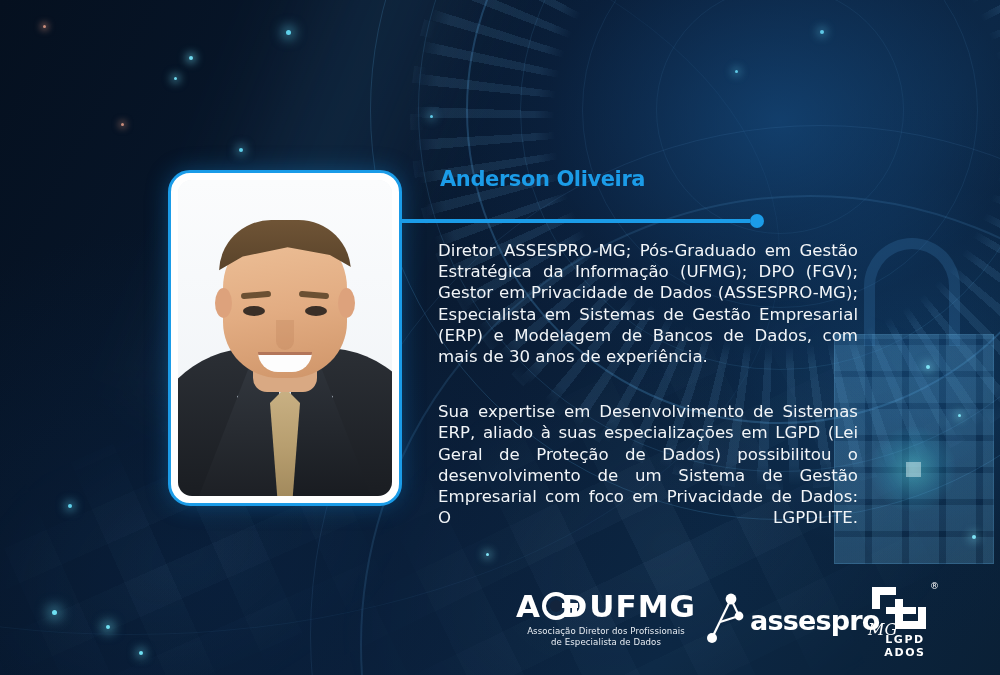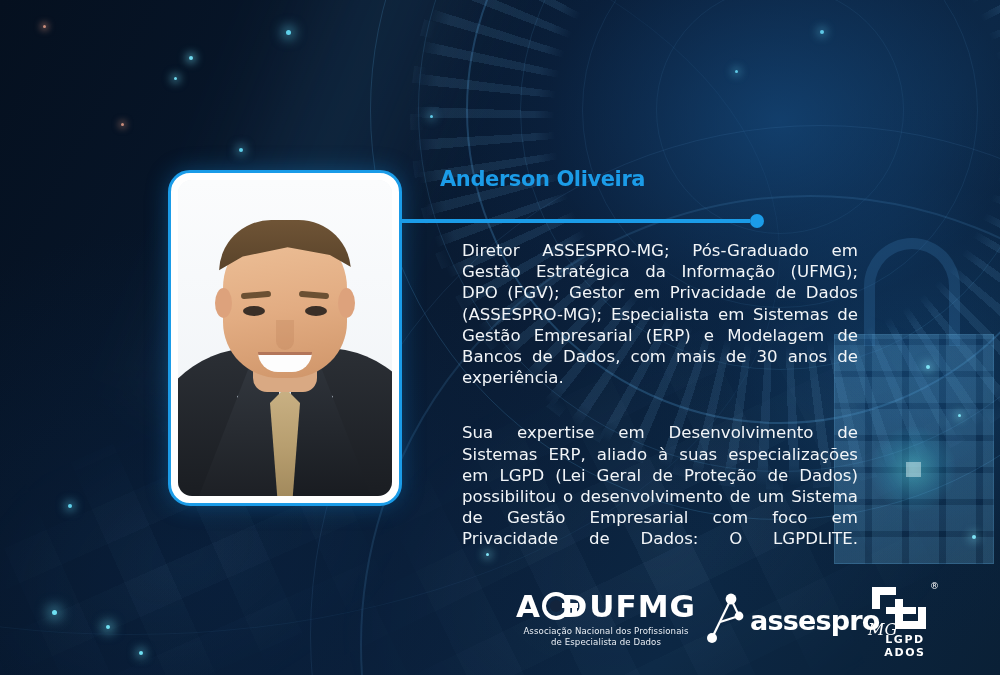--- a/index.html
+++ b/index.html
@@ -212,21 +212,21 @@
     font-weight:bold; font-size:21px; letter-spacing:-0.4px;
     color:#1b9ce8;
   }
   .bio{
     position:absolute; left:438px; top:240px; width:420px;
     color:#f2f5f8; font-size:16.6px; line-height:21.2px;
     text-align:justify; text-justify:inter-word;
     font-family:"DejaVu Sans", sans-serif;
   }
   .bio p + p{ margin-top:34px; }
-  .bio p{ text-align:justify;margin-left:24px; }
+  .bio p{ text-align:justify; }
   .bio p:last-child::after{ content:""; display:inline-block; width:100%; }
 
   
   .logos{ position:absolute; left:0; bottom:14px; width:1000px; height:80px; }
 
   .logo-anpd{ position:absolute; left:516px; top:8px; width:180px; text-align:center; color:#fff; }
   .anpd-word{
     font-family:"DejaVu Sans", sans-serif; font-weight:bold;
     font-size:31px; letter-spacing:1px; line-height:34px;
     display:flex; align-items:center; justify-content:center; gap:1px;
@@ -365,21 +365,21 @@
         <span class="anpd-key">
           <span class="kring"></span>
             <span class="kdot"></span>
             <span class="kstem"></span>
             <span class="ktooth"></span>
         </span>
         <span class="seg">D</span>
         <span class="seg">UFMG</span>
       </div>
       <div class="anpd-sub">
-        <div>Associação Nacional dos Profissionais</div>
+        <div>Associação Diretor dos Profissionais</div>
         <div>de Especialista de Dados</div>
       </div>
     </div>
 
     <div class="logo-assespro">
       <svg width="56" height="56" viewBox="0 0 56 56">
         <line x1="14" y1="47" x2="33" y2="8" stroke="#ffffff" stroke-width="2.2"></line>
         <line x1="33" y1="8" x2="41" y2="25" stroke="#ffffff" stroke-width="2.2"></line>
         <line x1="22" y1="31" x2="41" y2="25" stroke="#ffffff" stroke-width="2.2"></line>
         <circle cx="33" cy="8" r="5.4" fill="#ffffff"></circle>

